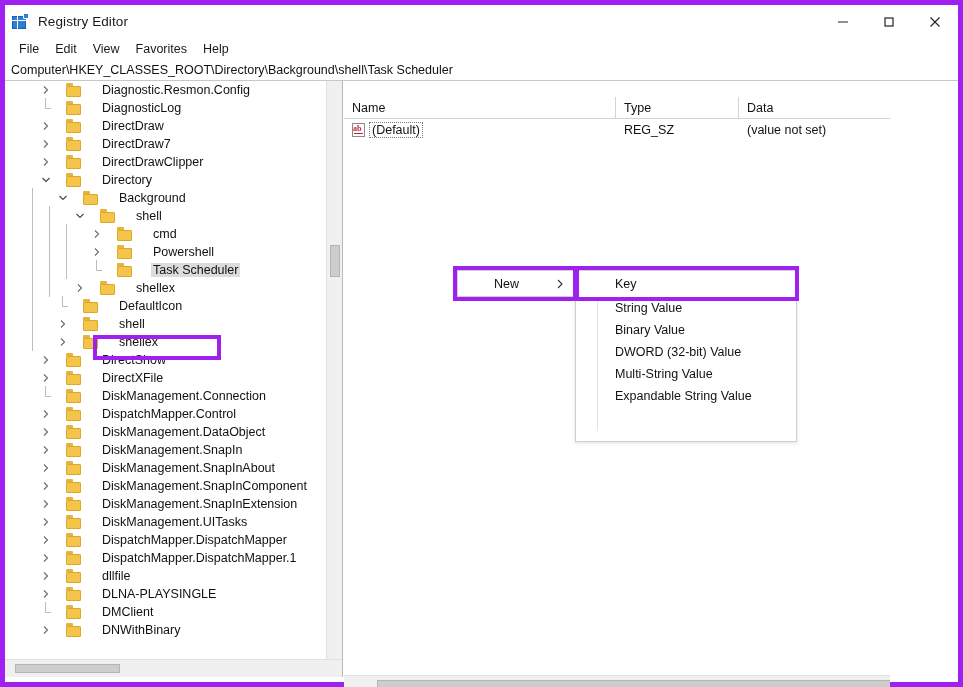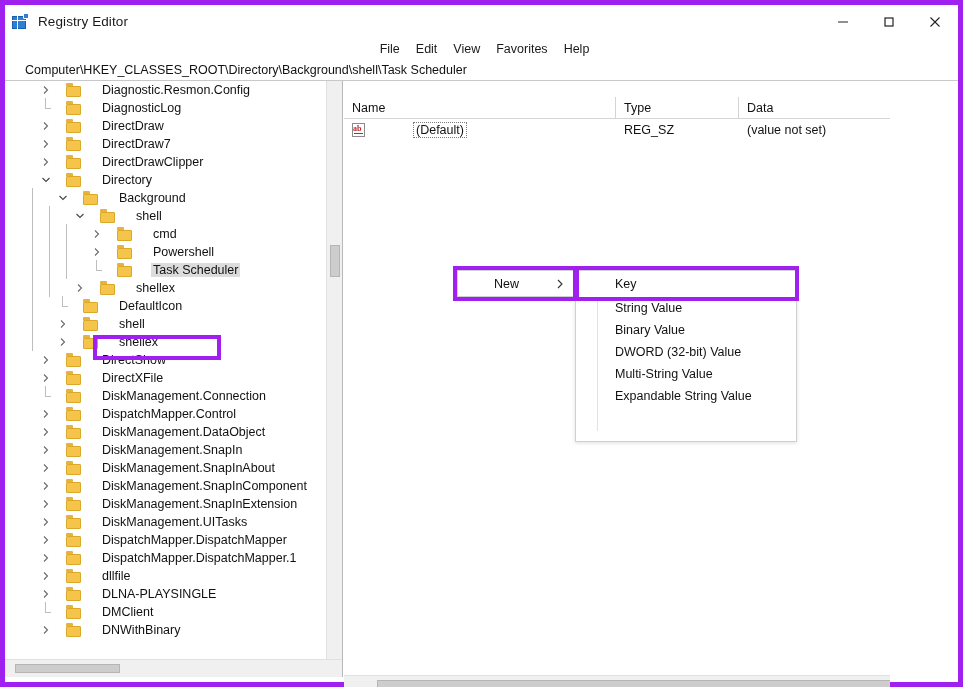--- a/index.html
+++ b/index.html
@@ -63,39 +63,38 @@
 
   
   #menu-bar {
     position: absolute;
     left: 0; top: 33px;
     width: 953px; height: 21px;
     background: #ffffff;
     display: flex;
     align-items: center;
     padding-left: 6px;
-    justify-content: center;
   }
   .menu-item {
     font-size: 12.5px;
     color: #1a1a1a;
     padding: 2px 8px;
     white-space: nowrap;
   }
 
   
   #address-bar {
     position: absolute;
     left: 0; top: 54px;
     width: 953px; height: 22px;
     background: #ffffff;
     border-bottom: 1px solid #c8c8c8;
     display: flex;
     align-items: center;
-    padding-left: 20px;
+    padding-left: 6px;
     font-size: 12.5px;
     color: #111;
     white-space: nowrap;
   }
 
   
   #tree-pane {
     position: absolute;
     left: 0; top: 76px;
     width: 338px; height: 596px;
@@ -252,21 +251,21 @@
 
   #list-body { position: absolute; left: 0; top: 22px; width: 614px; }
   .list-row {
     height: 22px;
     display: flex;
     align-items: center;
     font-size: 12.5px;
     color: #111;
   }
   .cell { height: 22px; display: flex; align-items: center; white-space: nowrap; }
-  .cell-name { width: 272px; padding-left: 8px; gap: 44px; }
+  .cell-name { width: 272px; padding-left: 8px; }
   .cell-type { width: 123px; padding-left: 8px; }
   .cell-data { width: 219px; padding-left: 8px; }
 
   .ab-icon {
     flex: 0 0 auto;
     width: 14px; height: 14px;
     position: relative;
     margin-right: 3px;
   }
   .ab-icon .page {

